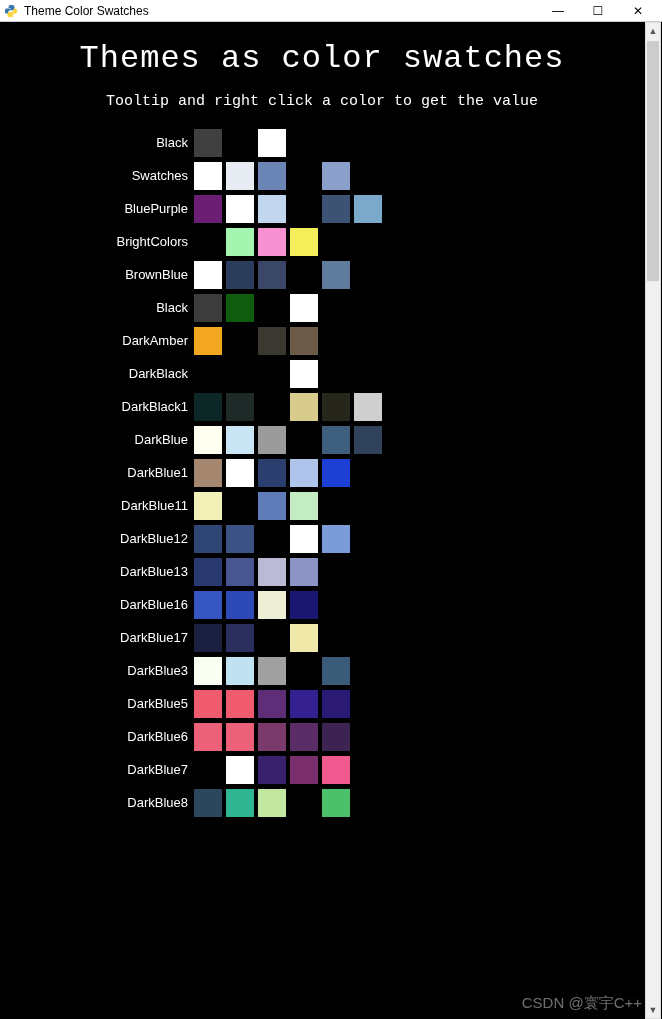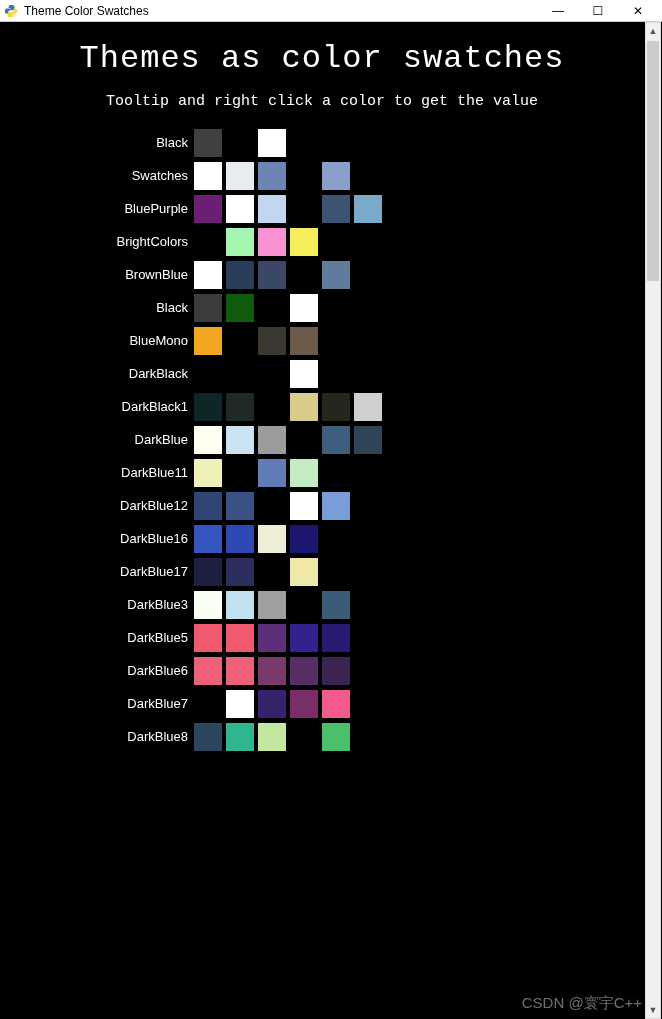--- a/index.html
+++ b/index.html
@@ -184,21 +184,21 @@
         <div class="row">
           <div class="label">Black</div>
           <div class="swatches">
             <div class="sw" style="background: rgb(60, 60, 60);"></div>
             <div class="sw" style="background: rgb(15, 92, 15);"></div>
             <div class="sw" style="background: transparent;"></div>
             <div class="sw" style="background: rgb(255, 255, 255);"></div>
           </div>
         </div>
         <div class="row">
-          <div class="label">BlueMono</div>
+          <div class="label">DarkAmber</div>
           <div class="swatches">
             <div class="sw" style="background: rgb(243, 166, 34);"></div>
             <div class="sw" style="background: transparent;"></div>
             <div class="sw" style="background: rgb(59, 55, 49);"></div>
             <div class="sw" style="background: rgb(107, 91, 72);"></div>
           </div>
         </div>
         <div class="row">
           <div class="label">DarkBlack</div>
           <div class="swatches">
@@ -224,36 +224,55 @@
           <div class="swatches">
             <div class="sw" style="background: rgb(255, 255, 242);"></div>
             <div class="sw" style="background: rgb(201, 228, 243);"></div>
             <div class="sw" style="background: rgb(155, 155, 155);"></div>
             <div class="sw" style="background: transparent;"></div>
             <div class="sw" style="background: rgb(63, 95, 127);"></div>
             <div class="sw" style="background: rgb(48, 67, 91);"></div>
           </div>
         </div>
         <div class="row">
+          <div class="label">DarkBlue1</div>
+          <div class="swatches">
+            <div class="sw" style="background: rgb(165, 134, 110);"></div>
+            <div class="sw" style="background: rgb(255, 255, 255);"></div>
+            <div class="sw" style="background: rgb(42, 63, 110);"></div>
+            <div class="sw" style="background: rgb(175, 196, 234);"></div>
+            <div class="sw" style="background: rgb(29, 63, 212);"></div>
+          </div>
+        </div>
+        <div class="row">
           <div class="label">DarkBlue11</div>
           <div class="swatches">
             <div class="sw" style="background: rgb(240, 240, 183);"></div>
             <div class="sw" style="background: transparent;"></div>
             <div class="sw" style="background: rgb(95, 124, 184);"></div>
             <div class="sw" style="background: rgb(196, 236, 195);"></div>
           </div>
         </div>
         <div class="row">
           <div class="label">DarkBlue12</div>
           <div class="swatches">
             <div class="sw" style="background: rgb(47, 70, 117);"></div>
             <div class="sw" style="background: rgb(58, 83, 132);"></div>
             <div class="sw" style="background: transparent;"></div>
             <div class="sw" style="background: rgb(255, 255, 255);"></div>
             <div class="sw" style="background: rgb(122, 156, 216);"></div>
+          </div>
+        </div>
+        <div class="row">
+          <div class="label">DarkBlue13</div>
+          <div class="swatches">
+            <div class="sw" style="background: rgb(42, 57, 112);"></div>
+            <div class="sw" style="background: rgb(72, 85, 145);"></div>
+            <div class="sw" style="background: rgb(186, 186, 213);"></div>
+            <div class="sw" style="background: rgb(140, 148, 197);"></div>
           </div>
         </div>
         <div class="row">
           <div class="label">DarkBlue16</div>
           <div class="swatches">
             <div class="sw" style="background: rgb(53, 86, 192);"></div>
             <div class="sw" style="background: rgb(44, 73, 181);"></div>
             <div class="sw" style="background: rgb(238, 238, 215);"></div>
             <div class="sw" style="background: rgb(26, 23, 112);"></div>
           </div>

